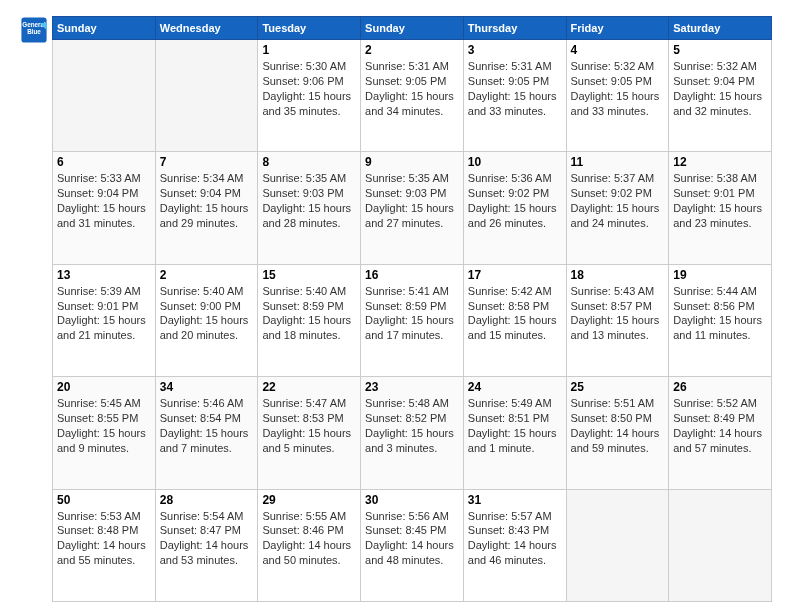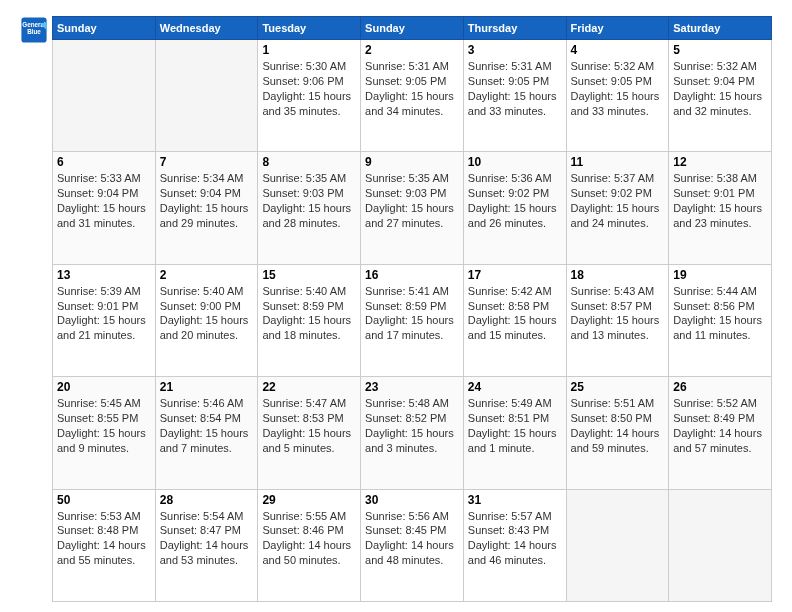--- a/index.html
+++ b/index.html
@@ -216,21 +216,21 @@
             <span class="day-number">19</span>
             <div class="day-info">Sunrise: 5:44 AM<br>Sunset: 8:56 PM<br>Daylight: 15 hours and 11 minutes.</div>
           </td>
         </tr>
         <tr>
           <td>
             <span class="day-number">20</span>
             <div class="day-info">Sunrise: 5:45 AM<br>Sunset: 8:55 PM<br>Daylight: 15 hours and 9 minutes.</div>
           </td>
           <td>
-            <span class="day-number">21</span>
+            <span class="day-number">34</span>
             <div class="day-info">Sunrise: 5:46 AM<br>Sunset: 8:54 PM<br>Daylight: 15 hours and 7 minutes.</div>
           </td>
           <td>
             <span class="day-number">22</span>
             <div class="day-info">Sunrise: 5:47 AM<br>Sunset: 8:53 PM<br>Daylight: 15 hours and 5 minutes.</div>
           </td>
           <td>
             <span class="day-number">23</span>
             <div class="day-info">Sunrise: 5:48 AM<br>Sunset: 8:52 PM<br>Daylight: 15 hours and 3 minutes.</div>
           </td>

